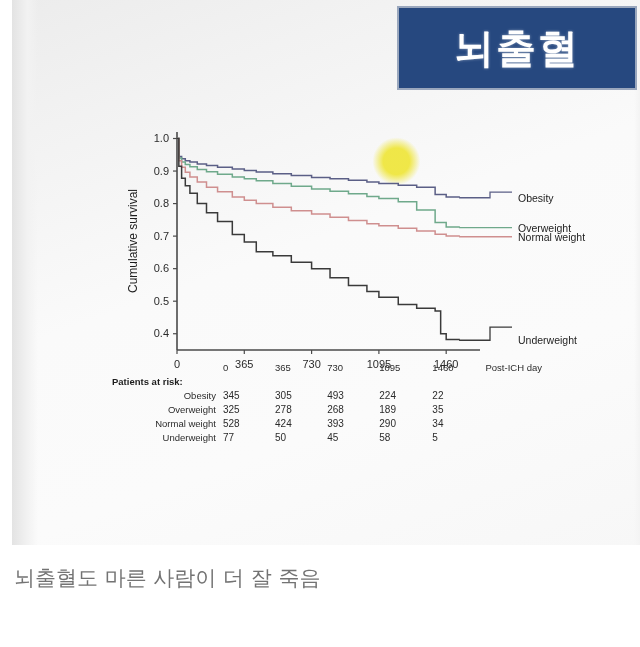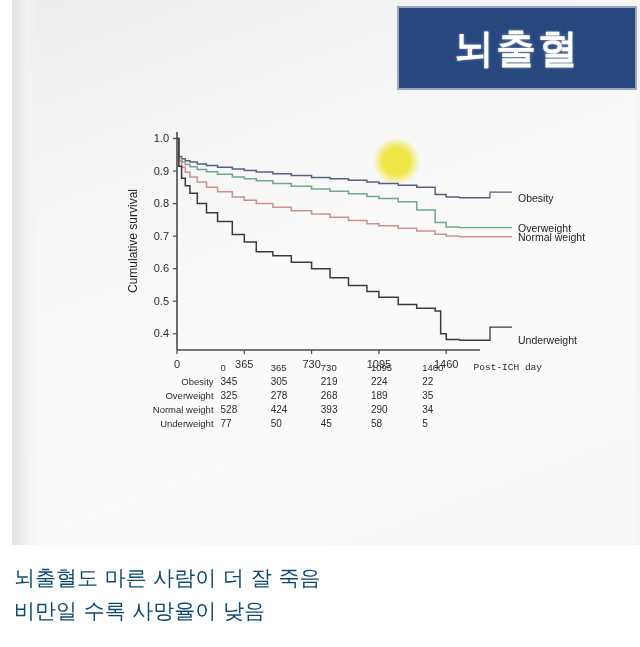--- a/index.html
+++ b/index.html
@@ -48,33 +48,33 @@
     position:absolute;left:100px;top:360px;width:470px;
     font-size:9.5px;color:#2b2b2b;
     font-family:"Liberation Sans","DejaVu Sans",sans-serif;
   }
   .risk table{border-collapse:collapse;width:430px;}
   .risk td{padding:1.5px 0;white-space:nowrap;}
   .risk .rowlabel{text-align:right;padding-right:7px;width:116px;font-size:9.5px;}
   .risk .num{text-align:left;width:62px;font-size:10px;}
   .risk .hdr td{font-size:9.5px;color:#2b2b2b;}
   .risk-title{font-weight:bold;font-size:9.5px;color:#1d1d1d;padding:2px 0 1px 8px;}
-  .postich{padding-left:12px;font-size:9.5px;white-space:nowrap;font-family:Liberation Mono, monospace;}
+  .postich{padding-left:12px;font-size:9.5px;white-space:nowrap;}
 
   .footnote{
     position:absolute;left:57px;top:450px;width:520px;
     font-size:8.6px;color:#6e6e6e;letter-spacing:.25px;
     font-family:"Liberation Sans","DejaVu Sans",sans-serif;
   }
   .footnote i{font-style:italic;}
 
   
   .caption{
     position:absolute;left:14px;top:562px;width:612px;
-    color:#0c4a6e;
+    color:#737373;
     font-size:21px;line-height:33px;
     font-family:"DejaVu Sans","Liberation Sans",sans-serif;
   }
   .caption div{white-space:nowrap;}
 </style>
 </head>
 <body>
 
 <div class="page">
 
@@ -143,24 +143,27 @@
             <tr class="hdr">
           <td class="rowlabel"></td>
           <td class="num">0</td>
           <td class="num">365</td>
           <td class="num">730</td>
           <td class="num">1095</td>
           <td class="num">1460</td>
           <td class="postich">Post-ICH day</td>
         </tr>
         <tr>
+          <td colspan="7" class="risk-title">Patients at risk:</td>
+        </tr>
+        <tr>
           <td class="rowlabel">Obesity</td>
           <td class="num">345</td>
           <td class="num">305</td>
-          <td class="num">219</td>
+          <td class="num">493</td>
           <td class="num">224</td>
           <td class="num">22</td>
           <td></td>
         </tr>
         <tr>
           <td class="rowlabel">Overweight</td>
           <td class="num">325</td>
           <td class="num">278</td>
           <td class="num">268</td>
           <td class="num">189</td>
@@ -186,16 +189,15 @@
           <td></td>
         </tr>
       </tbody>
         </table>
     </div>
 
   </div>
 
   <div class="caption">
     <div>뇌출혈도 마른 사람이 더 잘 죽음</div>
-    <div>비만일 수록 사망율이 낮음</div>
   </div>
 
 </div>
 
 </body></html>

